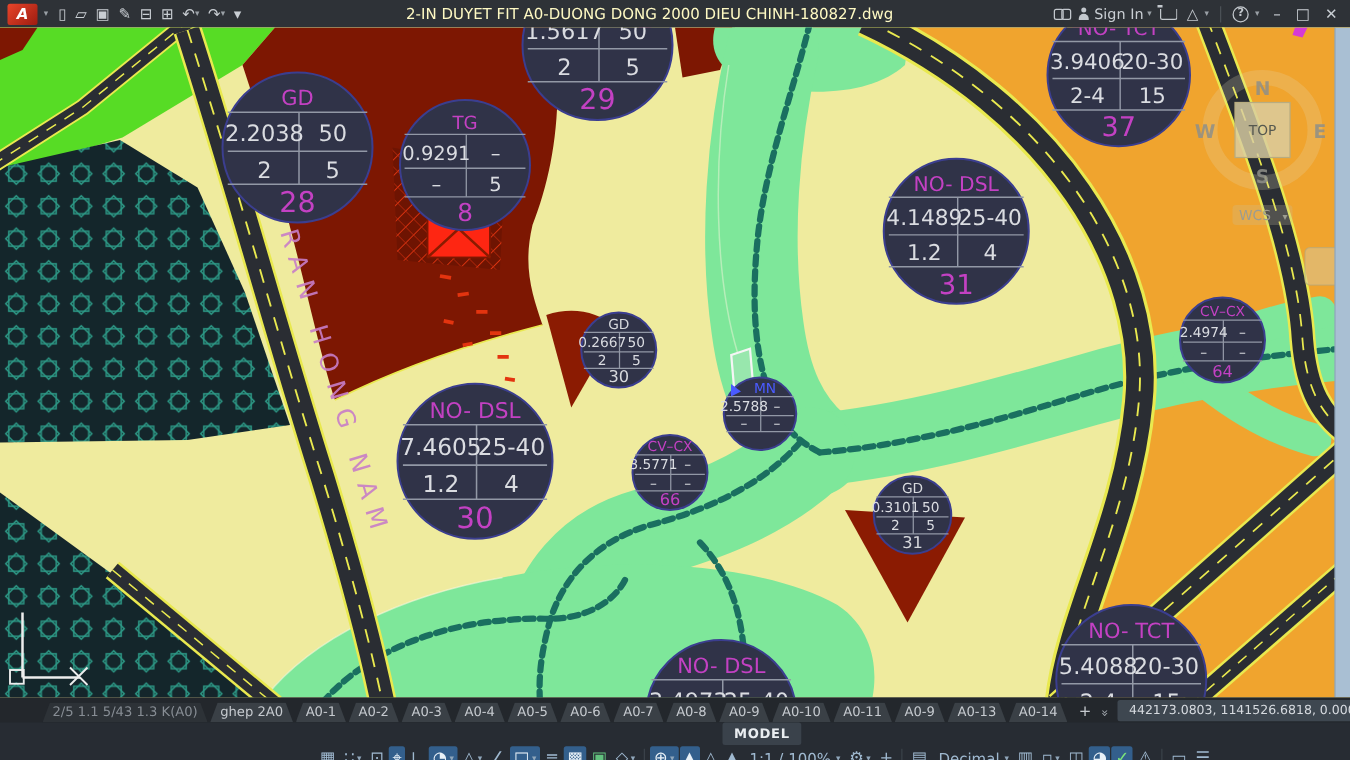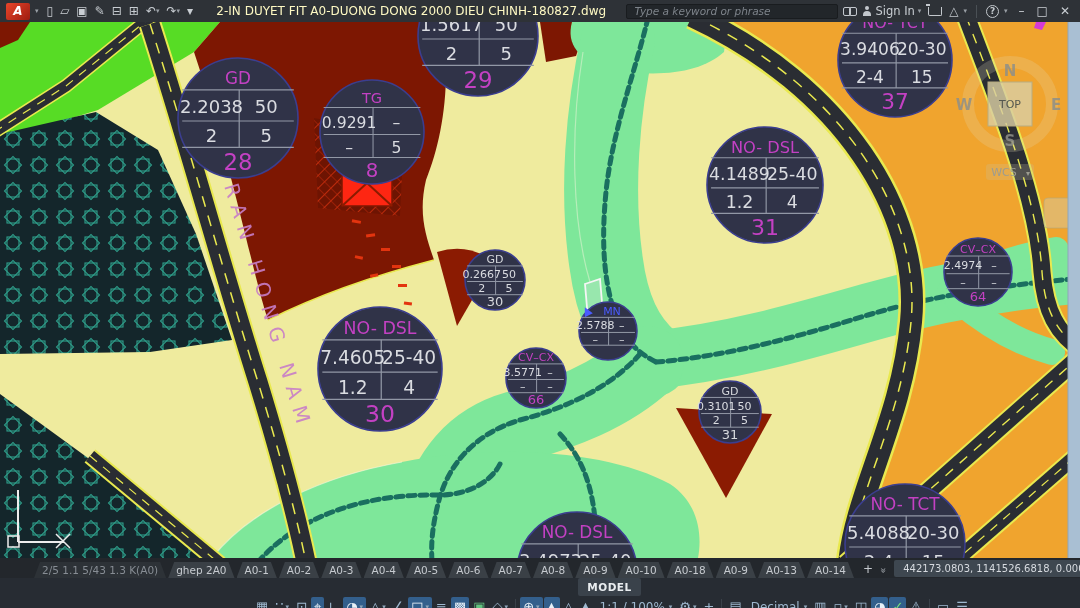--- a/index.html
+++ b/index.html
@@ -65,23 +65,20 @@
         <span class="qat-btn">▱</span>
         <span class="qat-btn">▣</span>
         <span class="qat-btn">✎</span>
         <span class="qat-btn">⊟</span>
         <span class="qat-btn">⊞</span>
         <span class="qat-btn">↶<span class="caret">▾</span></span>
         <span class="qat-btn">↷<span class="caret">▾</span></span>
         <span class="qat-btn">▾</span>
       </div>
     <div class="filename">2-IN DUYET FIT A0-DUONG DONG 2000 DIEU CHINH-180827.dwg</div>
-    <div class="search">
-      <input placeholder="Type a keyword or phrase" style="">
-    </div>
     <span class="binoc"></span>
     <div class="signin">
       <span class="person"></span>
       <span>Sign In</span>
       <span class="caret">▾</span>
     </div>
     <span class="cart"></span>
     <span class="tb-glyph">△</span>
     <span class="caret">▾</span>
     <span class="sep-v"></span>
@@ -415,21 +412,21 @@
         <div class="tab">A0-1</div>
         <div class="tab">A0-2</div>
         <div class="tab">A0-3</div>
         <div class="tab">A0-4</div>
         <div class="tab">A0-5</div>
         <div class="tab">A0-6</div>
         <div class="tab">A0-7</div>
         <div class="tab">A0-8</div>
         <div class="tab">A0-9</div>
         <div class="tab">A0-10</div>
-        <div class="tab">A0-18</div>
+        <div class="tab">A0-11</div>
         <div class="tab">A0-9</div>
         <div class="tab">A0-13</div>
         <div class="tab">A0-14</div>
       </div>
     <div class="plus-tab">+</div>
     <span class="chev">»</span>
     <div class="coords">442173.0803, 1141526.6818, 0.0000</div>
   </div>
 
   <div class="statusbar">

